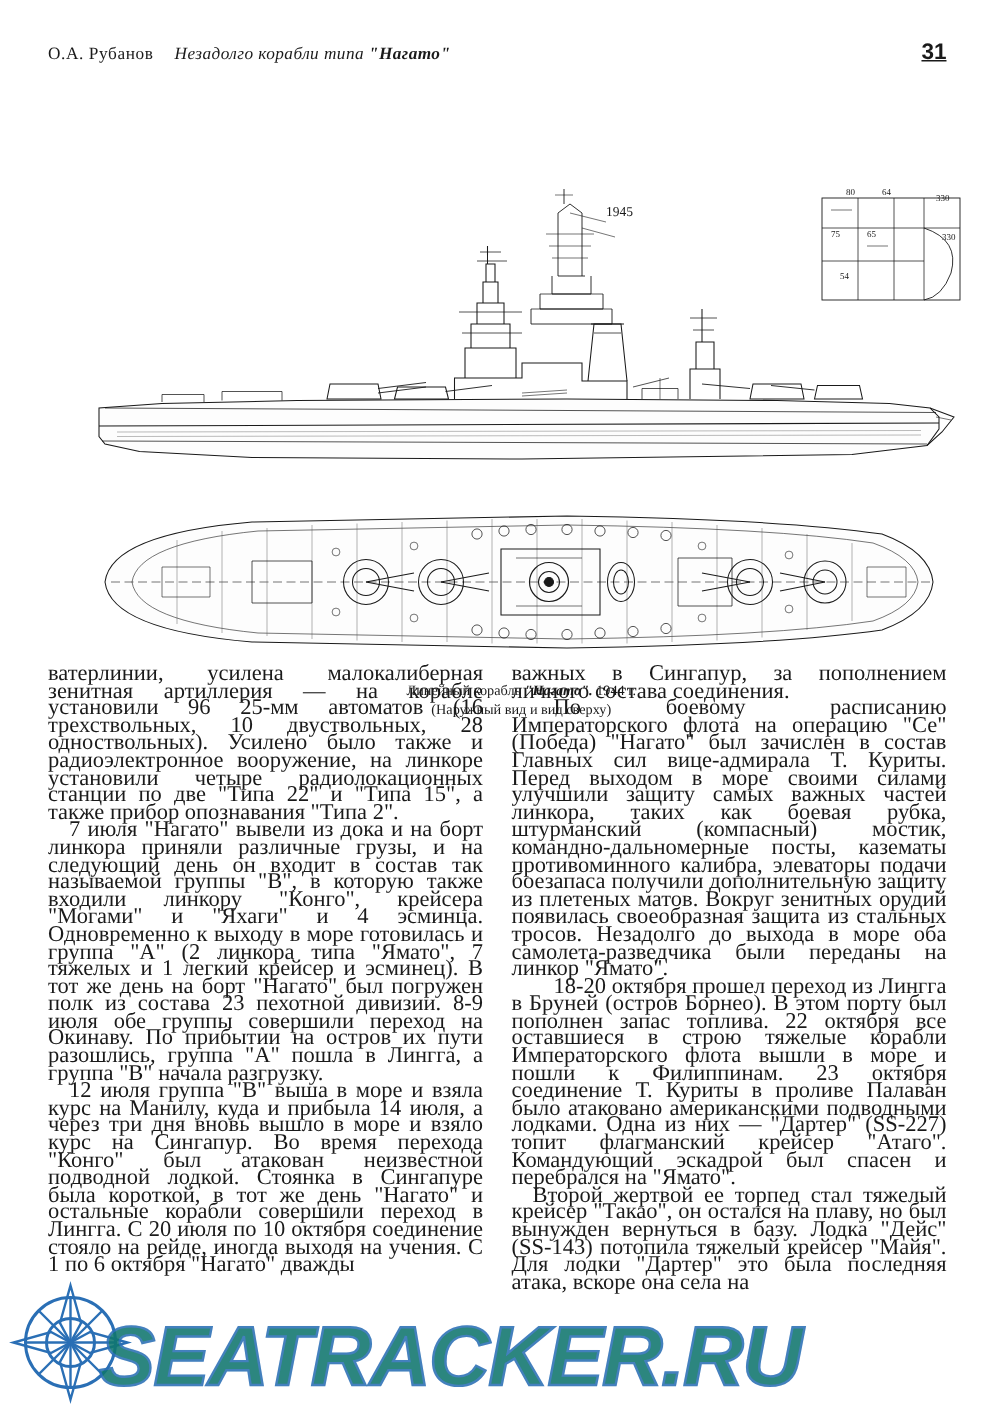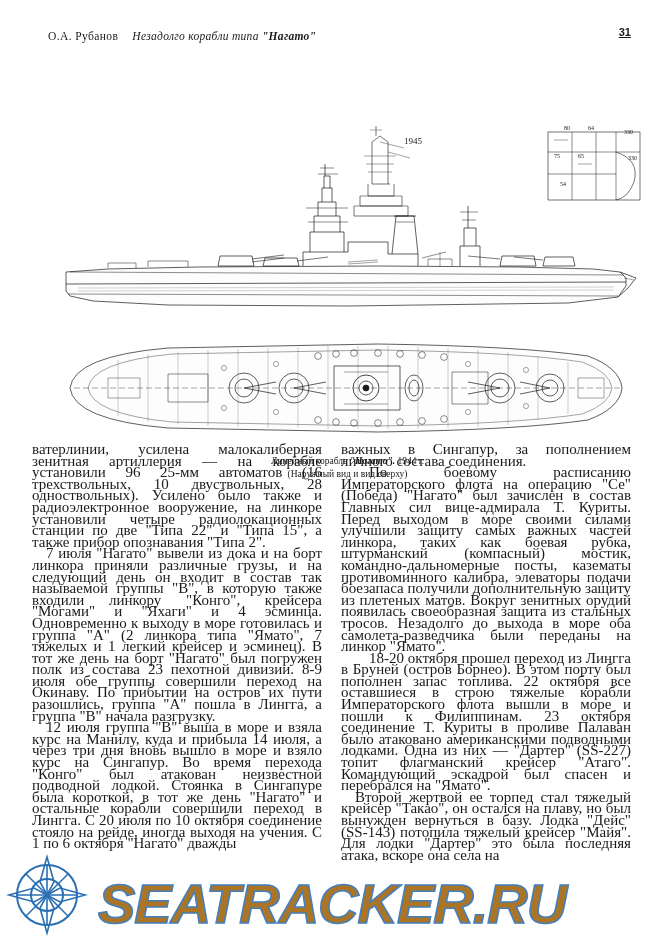--- a/index.html
+++ b/index.html
@@ -5,28 +5,28 @@
   html,body{margin:0;padding:0;}
   body{
     width:663px;height:944px;background:#ffffff;
     font-family:"Liberation Serif", serif;
     color:#1a1a1a;position:relative;overflow:hidden;
   }
   .page{position:relative;width:663px;height:944px;}
 
   
   .hdr{
-    position:absolute;left:48px;top:30px;right:32px;
+    position:absolute;left:32px;top:30px;right:32px;
     display:flex;align-items:flex-start;
   }
   .hdr .author{font-size:11.5px;letter-spacing:.4px;}
   .hdr .title{font-size:11.5px;font-style:italic;margin-left:14px;letter-spacing:.3px;}
   .hdr .shipname{font-weight:bold;font-style:italic;}
   .pagenum{
-    position:absolute;right:32px;top:26px;font-size:11px;font-weight:bold;
+    position:absolute;right:32px;top:26px;font-size:15px;font-weight:bold;
     font-family:"Liberation Sans", sans-serif;
     text-decoration:underline;
   }
 
   
   .plates{position:absolute;left:48px;top:56px;width:599px;height:360px;}
   .plate-svg{display:block;}
 
   .cap{
     position:absolute;left:0;right:0;text-align:center;
@@ -54,26 +54,25 @@
   
   .wm{
     position:absolute;left:0;bottom:0;width:663px;height:120px;
     pointer-events:none;
   }
   .wm-text{
     position:absolute;left:66px;bottom:8px;
     font-family:"Liberation Sans", sans-serif;
     font-size:56px;font-weight:bold;font-style:italic;
     letter-spacing:-1px;
-    color:#a16207;
+    color:#0f766e;
     -webkit-text-stroke:1.6px #2a6fb5;
     text-shadow:0 0 1px #2a6fb5;
     opacity:.88;
     white-space:nowrap;
-    margin-left:32px;
   }
   .wm-star{position:absolute;left:4px;bottom:6px;}
 </style>
 </head>
 <body>
 
 <div class="page">
 
   <div class="hdr">
     <span class="author">О.А. Рубанов</span>

